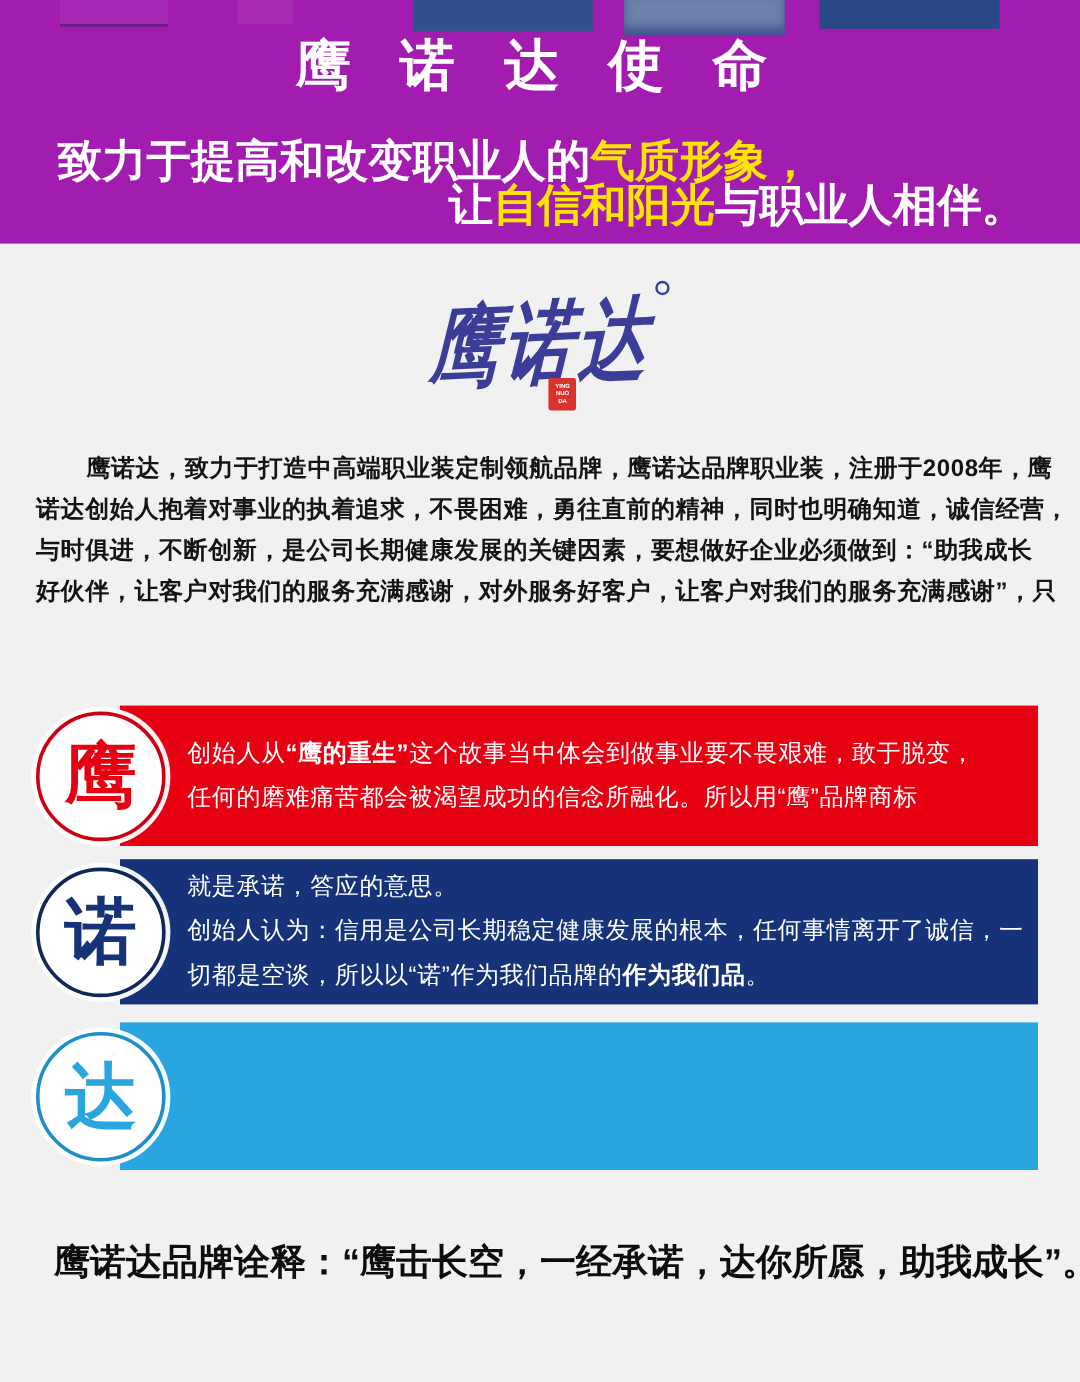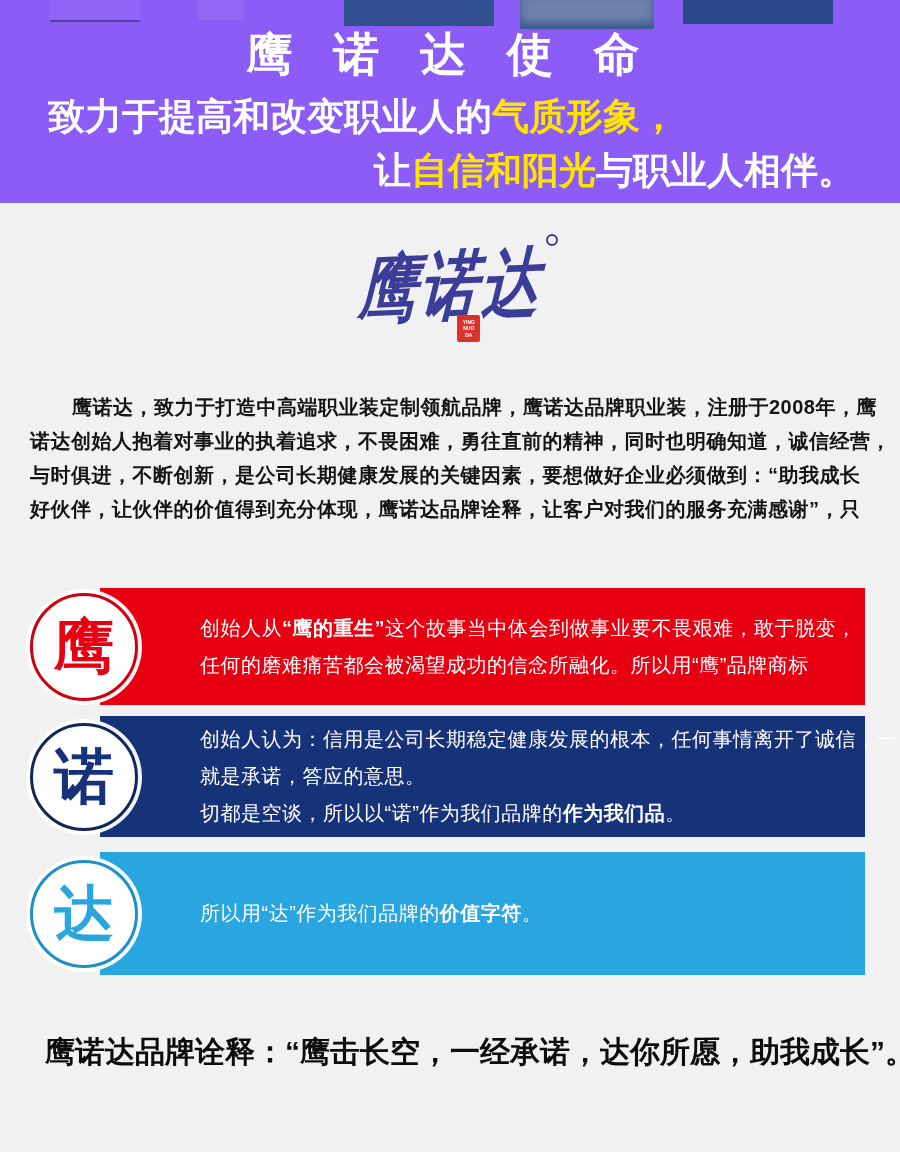--- a/index.html
+++ b/index.html
@@ -5,35 +5,35 @@
   * { margin:0; padding:0; box-sizing:border-box; }
   html,body { width:900px; }
   body {
     font-family:"Liberation Sans","DejaVu Sans",sans-serif;
     background:#f1f1f2;
     position:relative; width:900px; height:1152px; overflow:hidden;
   }
   
   .header {
     position:absolute; left:0; top:0; width:900px; height:203px;
-    background:#8b5cf6; overflow:hidden;
+    background:#a21caf; overflow:hidden;
   }
   .art { position:absolute; top:0; }
   .art1 { left:50px;  width:90px;  height:22px; background:rgba(255,255,255,.05); border-bottom:2px solid rgba(10,25,60,.45); }
   .art2 { left:198px; width:46px;  height:20px; background:rgba(255,255,255,.07); }
   .art3 { left:344px; width:150px; height:26px; background:#31508f; }
   .art4 { left:520px; width:134px; height:29px; background:#6d81ab; box-shadow:inset 0 -6px 8px rgba(22,51,122,.55); }
   .art5 { left:683px; width:150px; height:24px; background:#2a4888; }
   .header-title {
     position:absolute; left:0; top:24px; width:100%;
     text-align:center; color:#ffffff; font-size:46px; font-weight:bold;
     letter-spacing:14px;
   }
   .tagline { position:absolute; font-size:37px; font-weight:bold; color:#ffffff; white-space:nowrap; }
-  .tagline1 { left:48px; top:92px; }
+  .tagline1 { left:48px; top:110px; }
   .tagline2 { right:45px; top:146px; text-align:right;margin-left:24px; }
   .tagline .yellow { color:#ffe400; }
   
   .logo-wrap {
     position:absolute; left:0; top:232px; width:900px; height:110px;
     display:flex; justify-content:center; align-items:center;
   }
   .logo-box { position:relative; }
   .logo-text {
     font-family:"DejaVu Serif","Liberation Serif",serif;
@@ -49,40 +49,40 @@
   .logo-seal {
     position:absolute; left:54%; bottom:-16px;
     width:23px; height:27px; background:#d9332e; border-radius:2px;
     color:#ffffff; font-size:5px; font-weight:bold; line-height:1.3;
     display:flex; align-items:center; justify-content:center; text-align:center;
     white-space:pre-line;
   }
   
   .intro {
     position:absolute; left:30px; top:374px; width:845px;
-    color:#141414; font-size:20px; font-weight:600;margin-top:16px;
+    color:#141414; font-size:20px; font-weight:600;
   }
   .intro .iline { white-space:nowrap; line-height:34px; letter-spacing:.5px; }
   .intro .iline:first-child { padding-left:42px; }
   
   .banner { position:absolute; left:100px; width:765px; }
   .banner:nth-of-type(1) { top:588px; height:117px; }
   .banner:nth-of-type(2) { top:716px; height:121px; }
   .banner:nth-of-type(3) { top:852px; height:123px; }
   .banner-circle {
     position:absolute; left:-70px; top:50%; transform:translateY(-50%);
     width:108px; height:108px; background:#ffffff; border-radius:50%;
     border:3px solid; display:flex; align-items:center; justify-content:center;
     box-shadow:0 0 0 4px rgba(255,255,255,.95);
   }
   .banner-char { font-size:60px; font-weight:bold; line-height:1; }
   .banner-lines {
     position:absolute; left:56px; right:8px; top:0; bottom:0;
     display:flex; flex-direction:column; justify-content:center;
-    color:#ffffff; font-size:20px;margin-left:44px;
+    color:#ffffff; font-size:20px;
   }
   .banner-lines .bline { line-height:37px; white-space:nowrap; letter-spacing:.5px; }
   .banner-lines b { font-weight:800; }
   
   .footer-statement {
     position:absolute; left:45px; top:1032px; width:830px;
     color:#0d0d0d; font-size:30px; font-weight:bold; white-space:nowrap;
   }
 </style>
 </head>
@@ -106,48 +106,47 @@
     <span class="logo-seal">YING
 NUO
 DA</span>
   </div>
 </div>
 
 <div class="intro">
     <div class="iline">鹰诺达，致力于打造中高端职业装定制领航品牌，鹰诺达品牌职业装，注册于2008年，鹰</div>
     <div class="iline">诺达创始人抱着对事业的执着追求，不畏困难，勇往直前的精神，同时也明确知道，诚信经营，</div>
     <div class="iline">与时俱进，不断创新，是公司长期健康发展的关键因素，要想做好企业必须做到：“助我成长</div>
-    <div class="iline">好伙伴，让伙伴的价值得到充分体现，鹰诺达品牌诠释，让客户对我们的服务充满感谢”，只</div>
+    <div class="iline">好伙伴，让客户对我们的服务充满感谢，对外服务好客户，让客户对我们的服务充满感谢”，只</div>
   </div>
 
 <div id="banners">
   <section class="banner" style="background: rgb(230, 0, 18);">
     <div class="banner-circle" style="border-color: rgb(204, 0, 16);">
       <span class="banner-char" style="color: rgb(230, 0, 18);">鹰</span>
     </div>
     <div class="banner-lines">
         <div class="bline"><span>创始人从</span><b>“鹰的重生”</b><span>这个故事当中体会到做事业要不畏艰难，敢于脱变，</span></div>
         <div class="bline"><span>任何的磨难痛苦都会被渴望成功的信念所融化。所以用“鹰”品牌商标</span></div>
       </div>
   </section>
 
   <section class="banner" style="background: rgb(22, 51, 122);">
     <div class="banner-circle" style="border-color: rgb(16, 40, 87);">
       <span class="banner-char" style="color: rgb(22, 51, 122);">诺</span>
     </div>
     <div class="banner-lines">
+        <div class="bline"><span>就是承诺，答应的意思。</span></div>
         <div class="bline"><span>创始人认为：信用是公司长期稳定健康发展的根本，任何事情离开了诚信，一</span></div>
-        <div class="bline"><span>就是承诺，答应的意思。</span></div>
         <div class="bline"><span>切都是空谈，所以以“诺”作为我们品牌的</span><b>作为我们品</b><span>。</span></div>
       </div>
   </section>
 
   <section class="banner" style="background: rgb(41, 165, 224);">
     <div class="banner-circle" style="border-color: rgb(30, 143, 201);">
       <span class="banner-char" style="color: rgb(41, 165, 224);">达</span>
     </div>
     <div class="banner-lines">
-        <div class="bline"><span>所以用“达”作为我们品牌的</span><b>价值字符</b><span>。</span></div>
       </div>
   </section>
 </div>
 
 <div class="footer-statement">鹰诺达品牌诠释：“鹰击长空，一经承诺，达你所愿，助我成长”。</div>
 
 </body></html>

